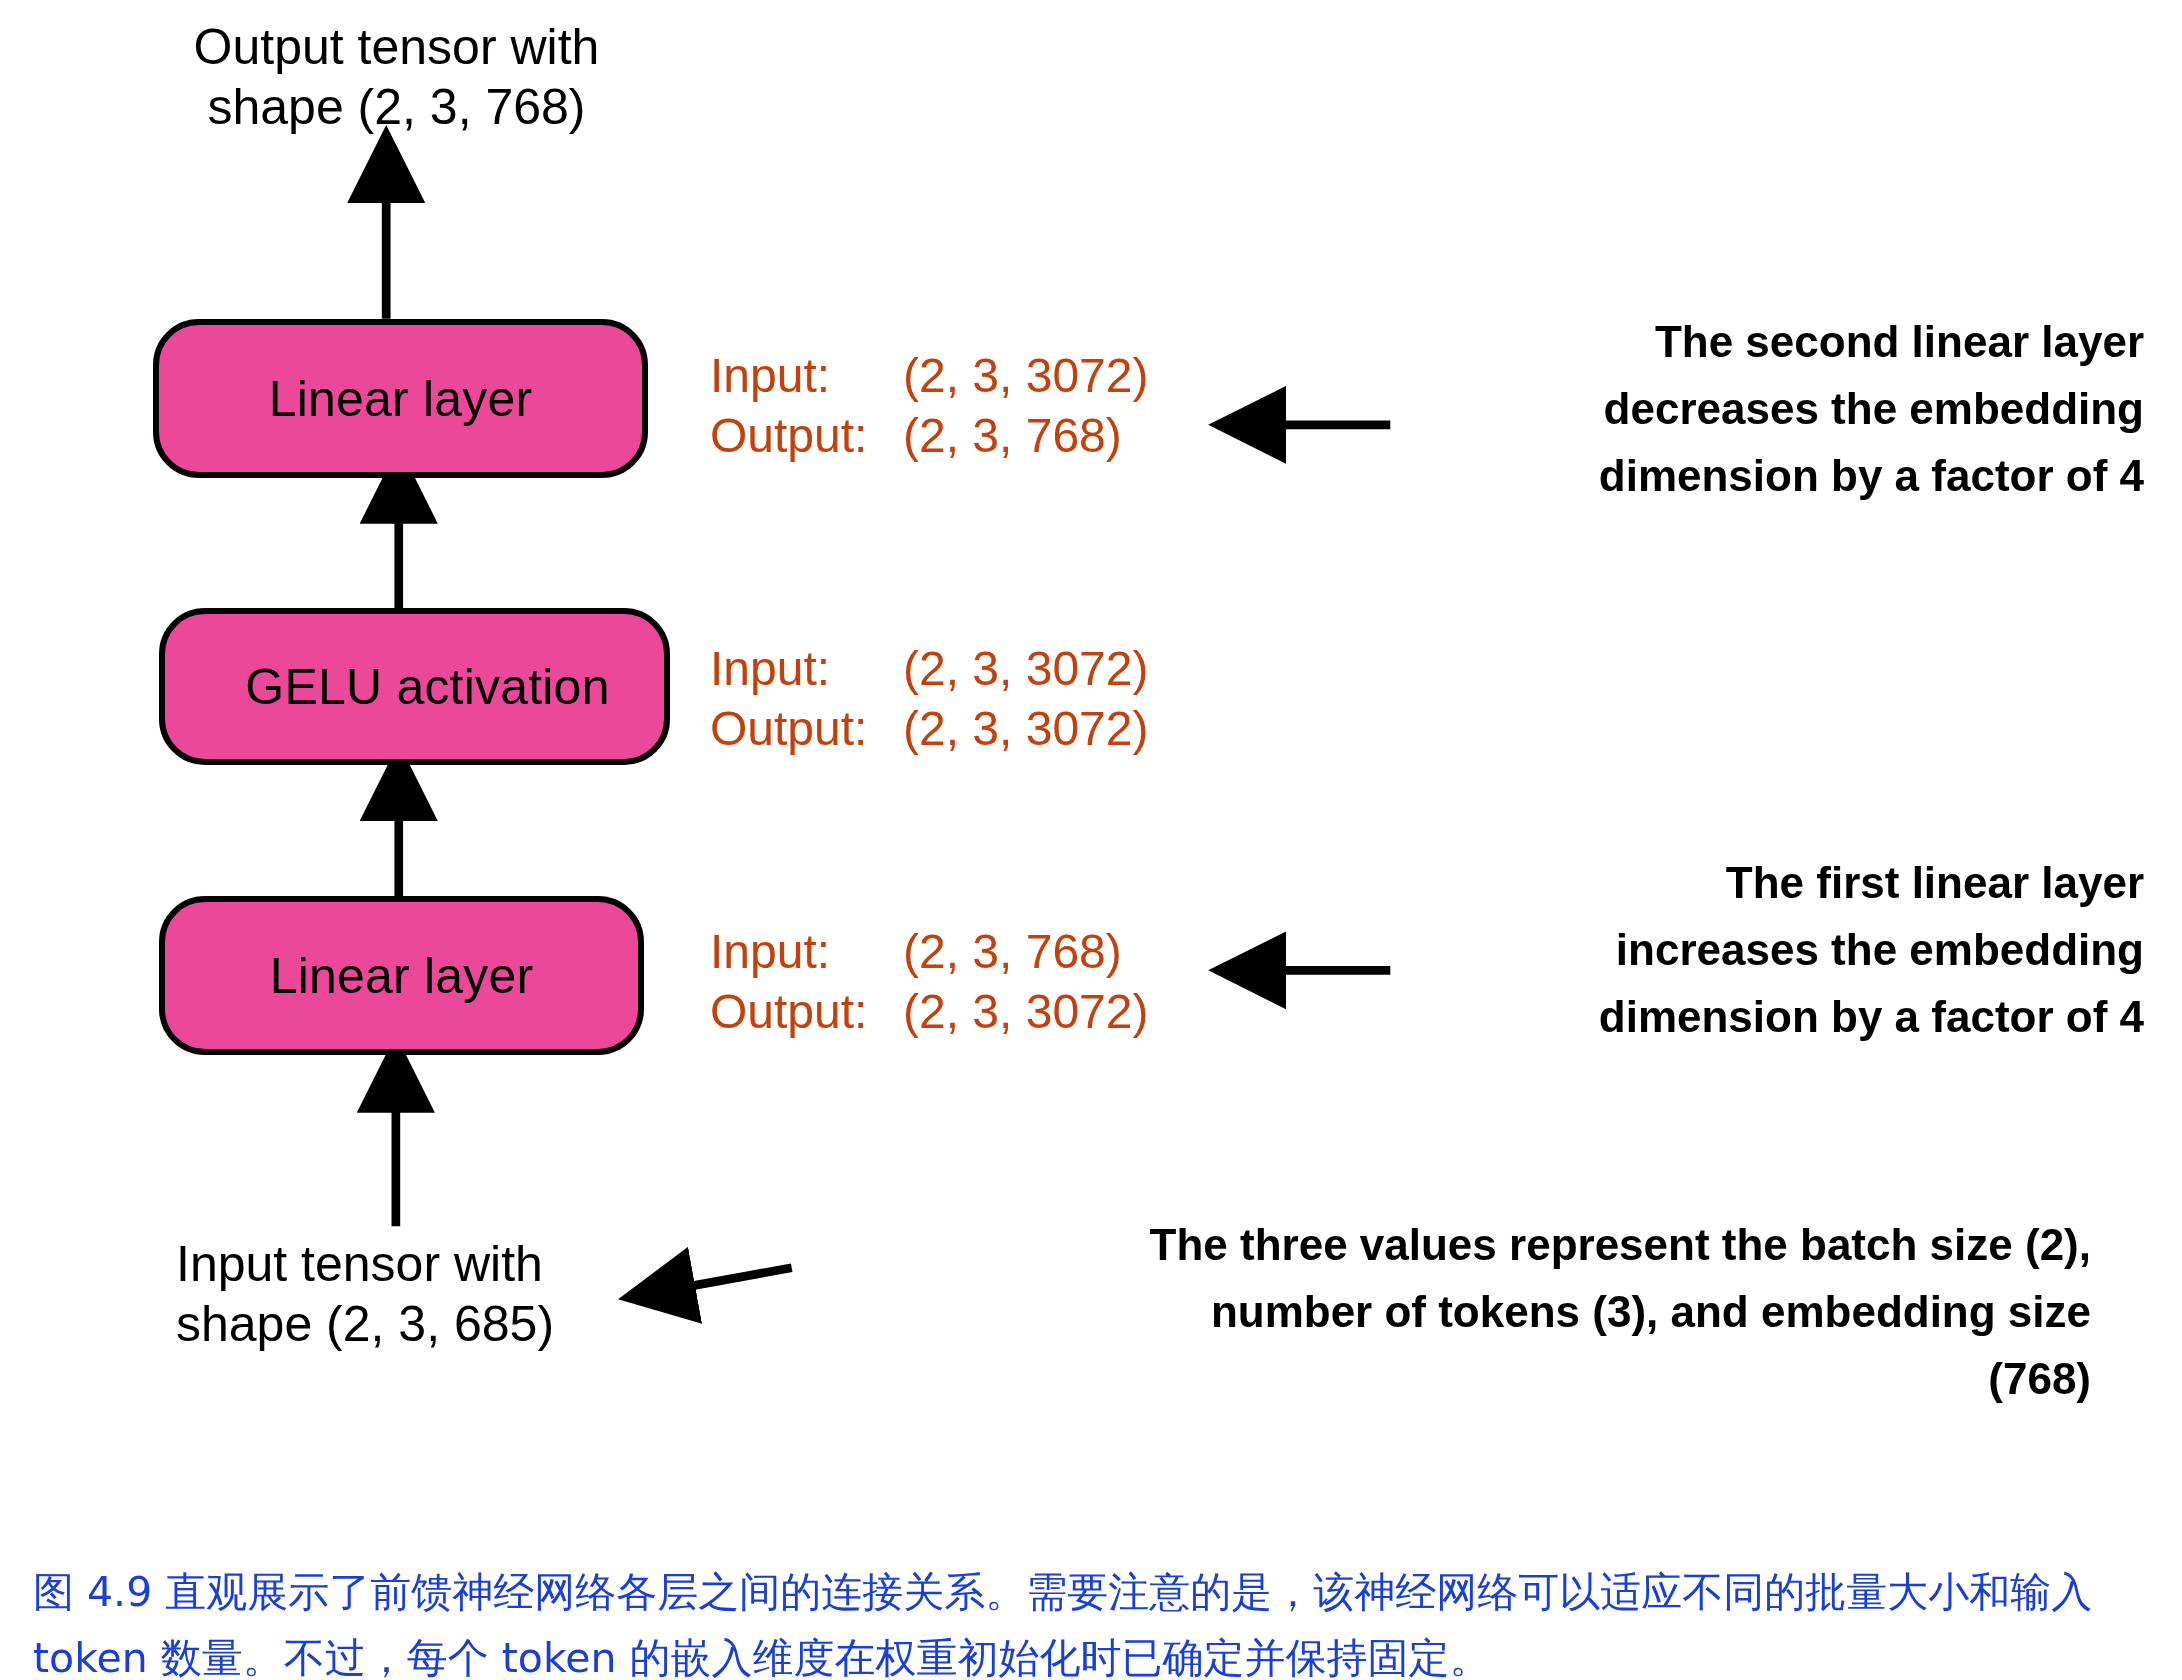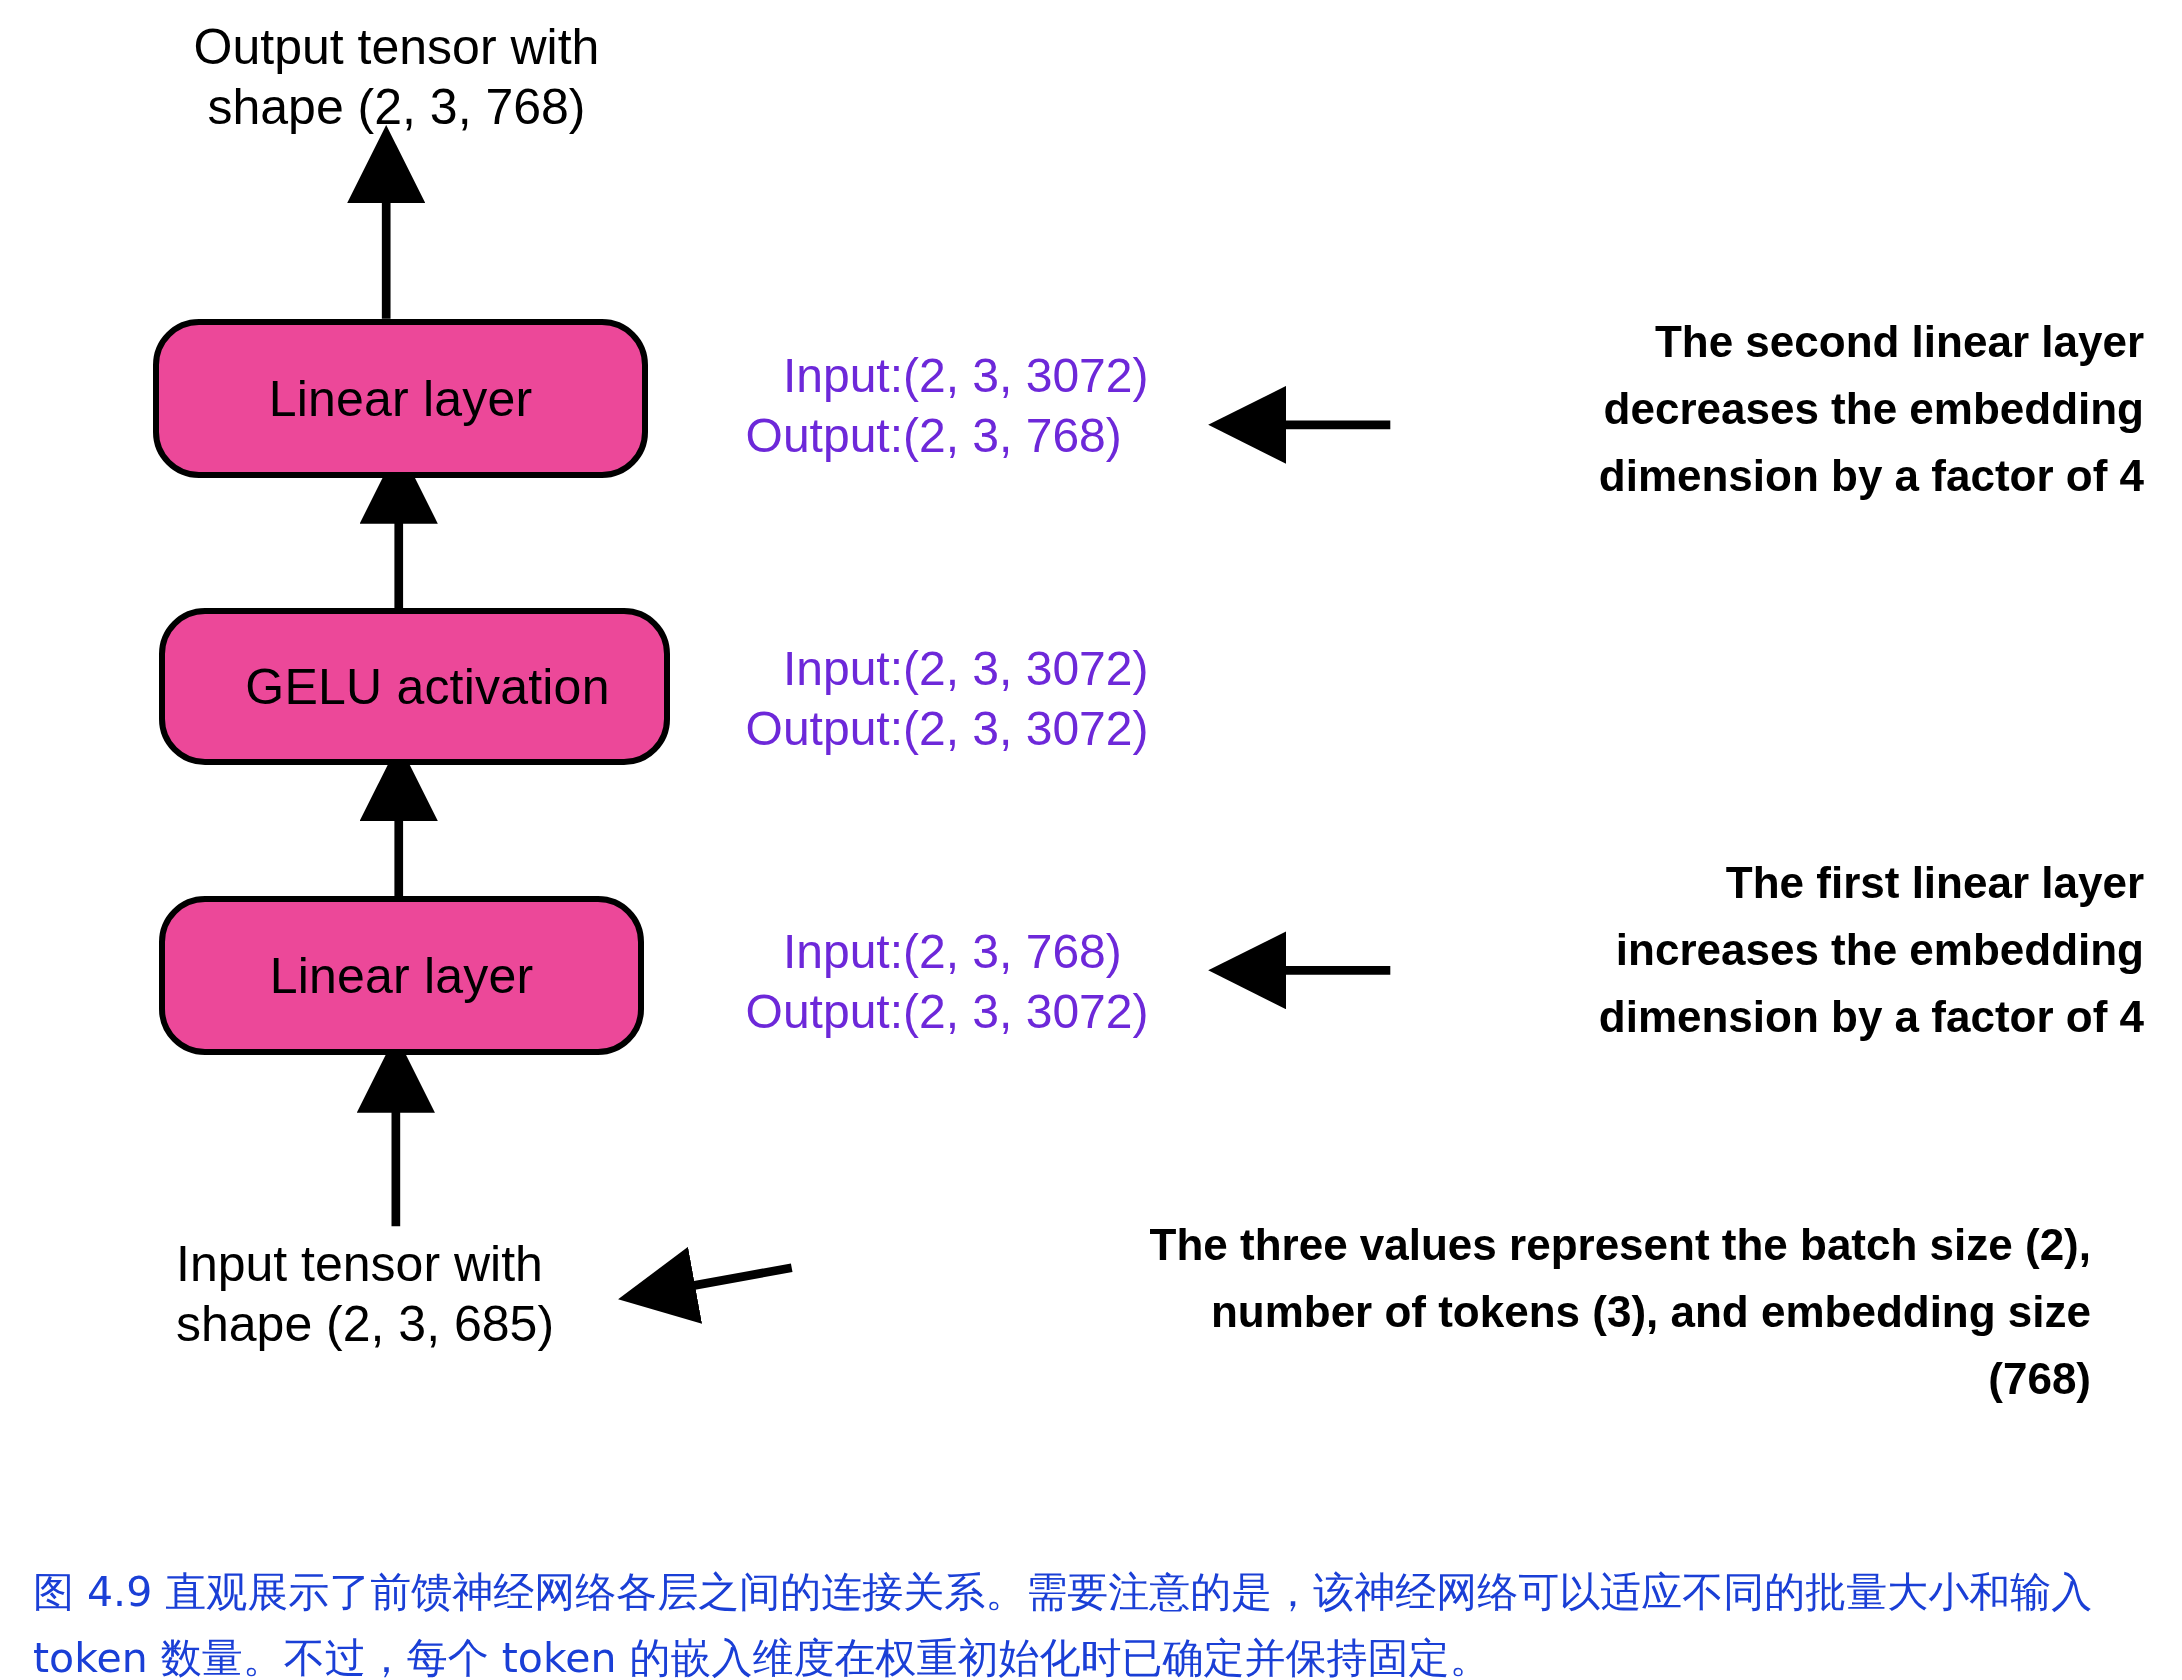--- a/index.html
+++ b/index.html
@@ -45,22 +45,21 @@
     color: #000;
     white-space: pre-line;
   }
   .plain-label.center { text-align: center; }
 
   
   .io-spec {
     position: absolute;
     font-size: 48px;
     line-height: 1.26;
-    color: #6d28d9;
-    text-align: right;
+    color: #c2410c;
   }
   .io-row { display: flex; }
   .io-key { width: 193px; }
   .io-val { white-space: pre; }
 
   
   .anno {
     position: absolute;
     font-weight: bold;
     font-size: 44px;

